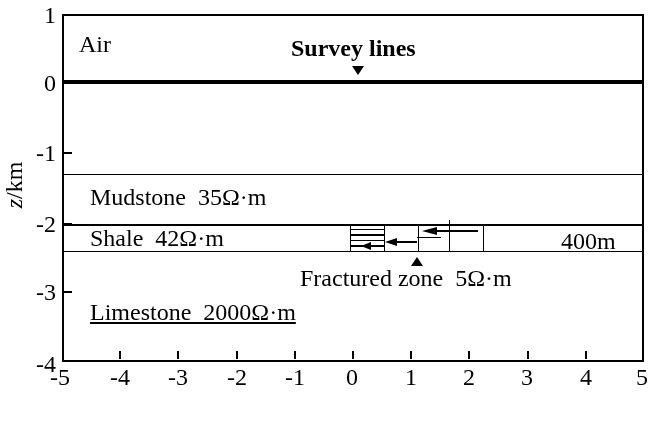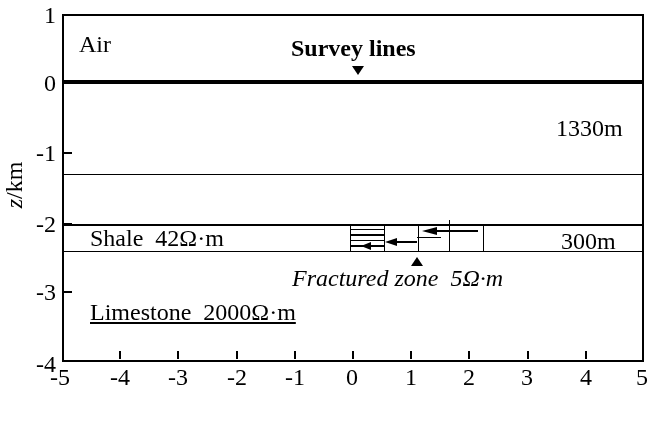--- a/index.html
+++ b/index.html
@@ -62,25 +62,25 @@
   <div class="line" style="left:395px;top:241px;width:22px;height:2.2px;"></div>
   <div class="tri" style="left:422px;top:226.5px;border-right:15px solid #000;border-top:4.5px solid transparent;border-bottom:4.5px solid transparent;"></div>
   <div class="line" style="left:434px;top:230px;width:44px;height:2.2px;"></div>
   <div class="line" style="left:417px;top:237px;width:24px;height:1.4px;"></div>
 
   <div class="tri" style="left:351.5px;top:66px;border-left:6px solid transparent;border-right:6px solid transparent;border-top:9px solid #000;"></div>
   <div class="tri" style="left:411px;top:257px;border-left:6px solid transparent;border-right:6px solid transparent;border-bottom:9px solid #000;"></div>
 
   <div class="lbl" style="left:79px;top:31px;">Air</div>
   <div class="lbl" style="left:291px;top:35px;font-weight:bold;">Survey lines</div>
-  <div class="lbl" style="left:556px;top:115px;">1330m</div>
+  <div class="lbl" style="left:90px;top:184px;">Mudstone  35Ω·m</div>
   <div class="lbl" style="left:90px;top:225px;">Shale  42Ω·m</div>
-  <div class="lbl" style="left:561px;top:228px;">300m</div>
+  <div class="lbl" style="left:561px;top:228px;">400m</div>
   <div class="lbl" style="left:90px;top:299px;text-decoration:underline;">Limestone  2000Ω·m</div>
-  <div class="lbl" style="left:292px;top:265px;font-style:italic;">Fractured zone  5Ω·m</div>
+  <div class="lbl" style="left:300px;top:265px;">Fractured zone  5Ω·m</div>
 
   <div class="line" style="left:64px;top:152px;width:8px;height:2px;"></div>
   <div class="line" style="left:64px;top:223px;width:8px;height:2px;"></div>
   <div class="line" style="left:64px;top:291px;width:8px;height:2px;"></div>
 
   <div class="line" style="left:119px;top:351px;width:2px;height:8px;"></div>
   <div class="line" style="left:177px;top:351px;width:2px;height:8px;"></div>
   <div class="line" style="left:236px;top:351px;width:2px;height:8px;"></div>
   <div class="line" style="left:294px;top:351px;width:2px;height:8px;"></div>
   <div class="line" style="left:351.5px;top:351px;width:2px;height:8px;"></div>

